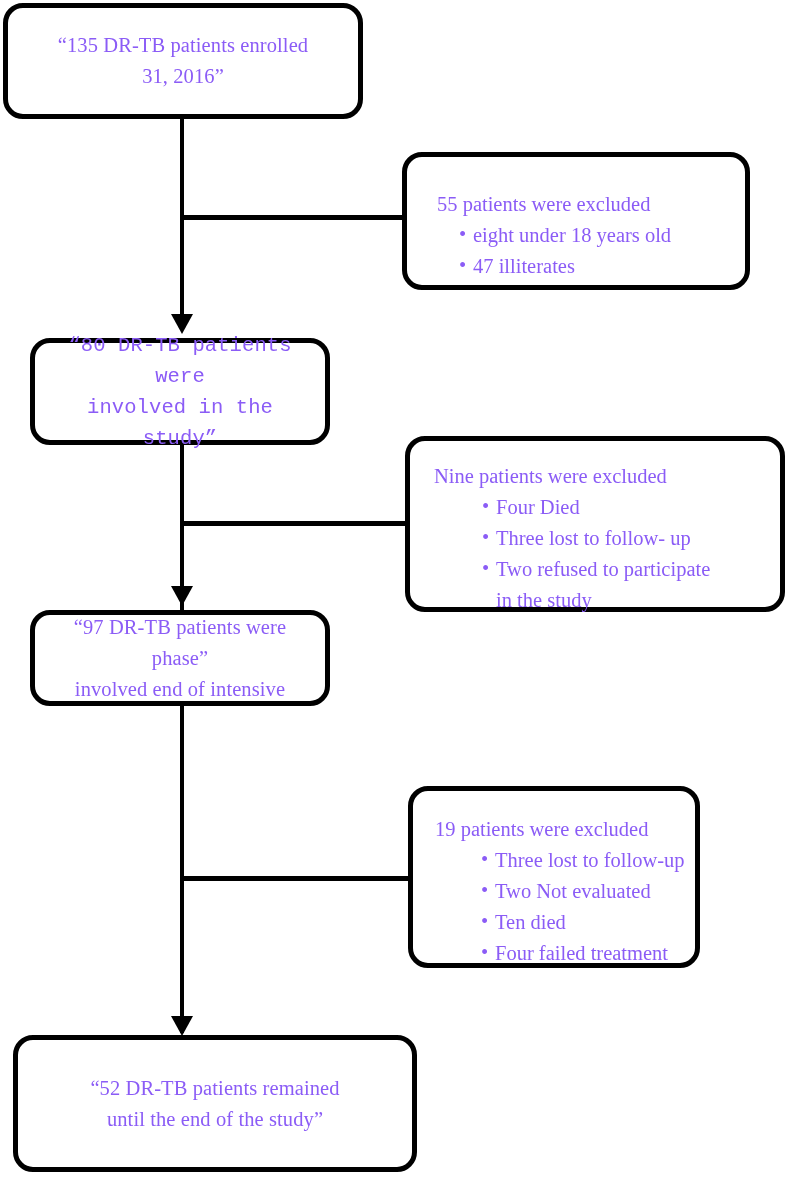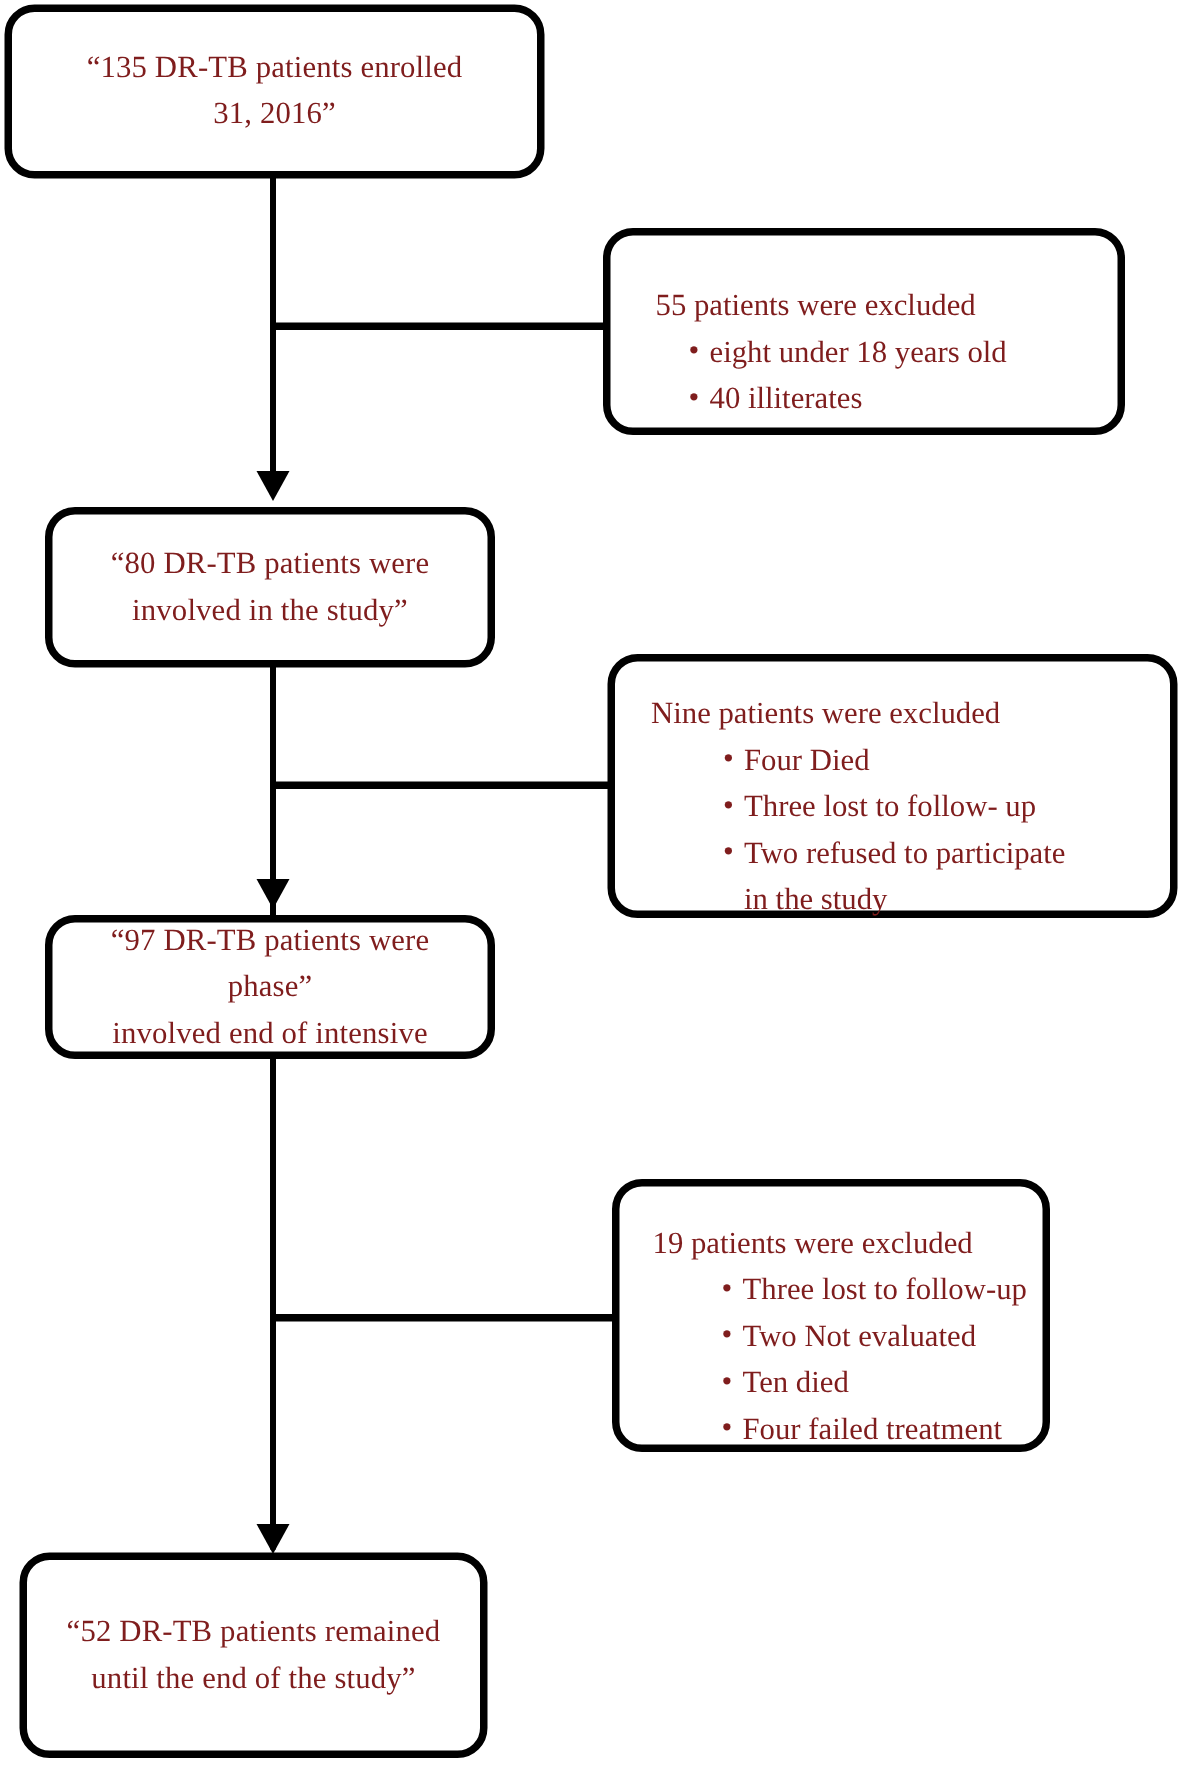--- a/index.html
+++ b/index.html
@@ -6,21 +6,21 @@
     margin: 0;
     padding: 0;
     background: #ffffff;
   }
   #canvas {
     position: relative;
     width: 789px;
     height: 1177px;
     background: #ffffff;
     font-family: "Liberation Serif", "DejaVu Serif", serif;
-    color: #7f1d1d;
+    color: #8b5cf6;
     overflow: hidden;
   }
   .node {
     position: absolute;
     box-sizing: border-box;
     border: 5px solid #000000;
     border-radius: 20px;
     background: #ffffff;
     display: flex;
     flex-direction: column;
@@ -110,46 +110,46 @@
 
   <div class="vline" style="top:703px; height:330px;"></div>
   <div class="hline" style="left:180px; top:876px; width:231px;"></div>
   <div class="arrow" style="top:1016px;"></div>
 
   <div class="node node-main" style="left:3px; top:3px; width:360px; height:116px;">
     <div class="node-text">“135 DR-TB patients enrolled</div>
     <div class="node-text">31, 2016”</div>
   </div>
 
-  <div class="node node-main" style="left:30px; top:338px; width:300px; height:107px;">
+  <div class="node node-main" style="left:30px; top:338px; width:300px; height:107px;font-family:Liberation Mono, monospace;">
     <div class="node-text">“80 DR-TB patients were</div>
     <div class="node-text">involved in the study”</div>
   </div>
 
   <div class="node node-main" style="left:30px; top:610px; width:300px; height:96px;">
     <div class="node-text">“97 DR-TB patients were</div>
     <div class="node-text">phase”</div>
     <div class="node-text">involved end of intensive</div>
   </div>
 
-  <div class="node node-main" style="left:13px; top:1035px; width:312px; height:137px;">
+  <div class="node node-main" style="left:13px; top:1035px; width:404px; height:137px;">
     <div class="node-text">“52 DR-TB patients remained</div>
     <div class="node-text">until the end of the study”</div>
   </div>
 
   <div class="node node-side" style="left:402px; top:152px; width:348px; height:138px;">
     <div class="excl-head">55  patients were excluded</div>
     <ul class="excl-list" style="padding-left:52px;">
       <li>
         <span class="bullet">•</span>
         <span>eight under 18 years old</span>
       </li>
       <li>
         <span class="bullet">•</span>
-        <span>40 illiterates</span>
+        <span>47 illiterates</span>
       </li>
     </ul>
   </div>
 
   <div class="node node-side" style="left:405px; top:436px; width:380px; height:176px;">
     <div class="excl-head" style="padding-left:24px;">Nine patients were excluded</div>
     <ul class="excl-list" style="padding-left:72px;">
       <li>
         <span class="bullet">•</span>
         <span>Four Died</span>

